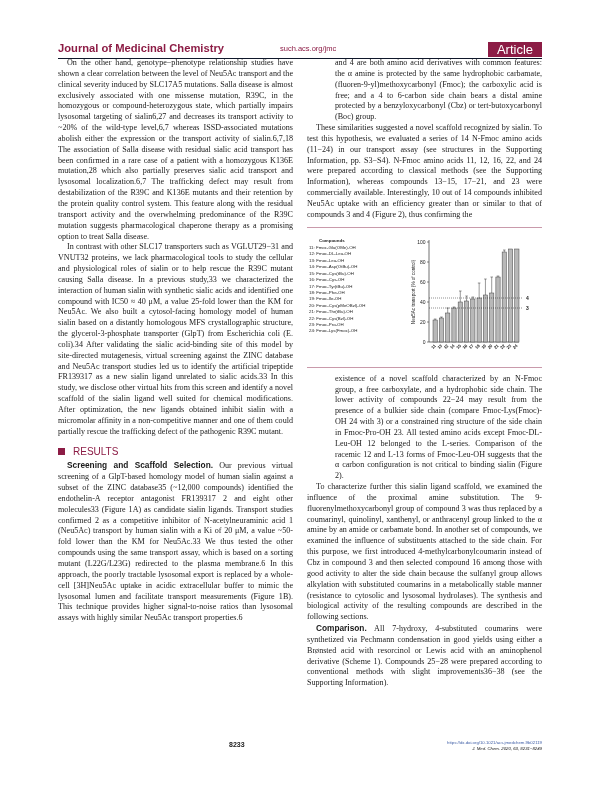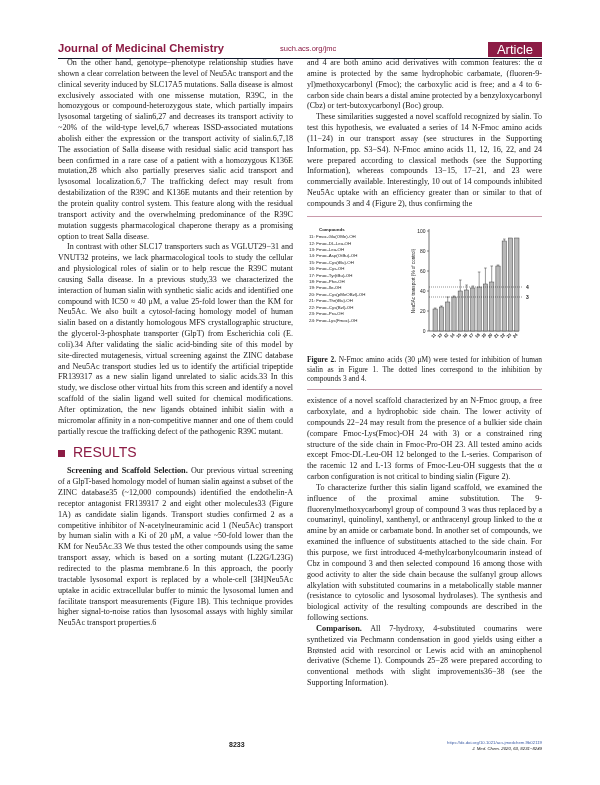--- a/index.html
+++ b/index.html
@@ -6,24 +6,24 @@
   body { width: 600px; height: 785px; position: relative; overflow: hidden; font-family: "Liberation Serif", "DejaVu Serif", serif; color: #1a1a1a; }
   .page { position: absolute; left: 58px; top: 42px; width: 484px; }
   .header { position: relative; height: 16px; border-bottom: 1px solid #0f172a; }
   .journal { position: absolute; left: 0; top: 0; font-family: "Liberation Sans", "DejaVu Sans", sans-serif; font-size: 11.2px; font-weight: bold; color: #8c1c45; }
   .site { position: absolute; left: 222px; top: 2px; font-family: "Liberation Sans", "DejaVu Sans", sans-serif; font-size: 7.5px; color: #8c1c45; }
   .badge { position: absolute; right: 0; top: 0; height: 15px; width: 54px; background: #8c1c45; color: #fff; font-family: "Liberation Sans", "DejaVu Sans", sans-serif; font-size: 13px; text-align: center; line-height: 15px; }
   .col { position: absolute; top: 16px; width: 235px; font-size: 8.1px; line-height: 10.85px; text-align: justify; }
   .col.left { left: 0; }
   .col.right { left: 249px; }
   p { margin: 0; text-indent: 9px; }
-  p.noindent { text-indent: 0; }
-  .section-head { margin: 9px 0 9px 0; font-family: "Liberation Sans", "DejaVu Sans", sans-serif; font-size: 14px; color: #8c1c45; text-indent: 0; }
+  p.noindent { text-indent: 0; margin-left: 28px; }
+  .section-head { margin: 9px 0 3px 0; font-family: "Liberation Sans", "DejaVu Sans", sans-serif; font-size: 10px; color: #8c1c45; text-indent: 0; }
   .section-head .sq { display: inline-block; width: 7px; height: 7px; background: #8c1c45; margin-right: 8px; vertical-align: 0; }
-  .runin { font-family: Liberation Serif, serif; font-weight: bold; font-size: 8.3px; }
+  .runin { font-family: Liberation Sans, sans-serif; font-weight: bold; font-size: 8.3px; }
   .figure { margin: 6px 0 0 0; border-top: 1px solid #c99aab; border-bottom: 1px solid #c99aab; padding: 6px 0 5px 0; }
   .fig-wrap { position: relative; height: 128px; }
   .legend { position: absolute; left: 2px; top: 4px; font-family: "Liberation Sans", "DejaVu Sans", sans-serif; font-size: 4.4px; line-height: 6.4px; color: #222; }
   .legend .title { font-weight: bold; padding-left: 10px; margin-bottom: 1px; }
   .fig-caption { font-size: 7.4px; line-height: 9.8px; margin-top: 4px; }
   .fig-caption .lbl { font-weight: bold; }
   .footer-page { position: absolute; left: 229px; top: 741px; font-size: 7px; font-weight: bold; font-family: "Liberation Sans", "DejaVu Sans", sans-serif; }
   .footer-doi { position: absolute; right: 58px; top: 740px; text-align: right; font-size: 4.3px; line-height: 6px; font-family: "Liberation Sans", "DejaVu Sans", sans-serif; color: #3b5ba5; }
   .footer-doi .cite { color: #222; font-style: italic; }
 </style>
@@ -138,24 +138,20 @@
             <rect x="201.43428571428572" y="15" width="4.274285714285715" height="93" fill="#b8b8b8" stroke="#444" stroke-width="0.5"></rect>
             <text x="0" y="0" font-size="4.2" font-weight="bold" text-anchor="end" font-family="Liberation Sans, sans-serif" fill="#222" transform="translate(204.57142857142858,112) rotate(-45)">23</text>
             <rect x="207.72" y="15" width="4.274285714285715" height="93" fill="#b8b8b8" stroke="#444" stroke-width="0.5"></rect>
             <text x="0" y="0" font-size="4.2" font-weight="bold" text-anchor="end" font-family="Liberation Sans, sans-serif" fill="#222" transform="translate(210.85714285714286,112) rotate(-45)">24</text>
             <line x1="122" y1="64" x2="216" y2="64" stroke="#222" stroke-width="0.5" stroke-dasharray="1,1"></line>
             <text x="219" y="65.8" font-size="5" font-weight="bold" font-family="Liberation Sans, sans-serif" fill="#222">4</text>
             <line x1="122" y1="74" x2="216" y2="74" stroke="#222" stroke-width="0.5" stroke-dasharray="1,1"></line>
             <text x="219" y="75.8" font-size="5" font-weight="bold" font-family="Liberation Sans, sans-serif" fill="#222">3</text>
           </svg>
       </div>
-      <div class="fig-caption">
-        <span class="lbl">Figure 2.</span>
-        <span>N-Fmoc amino acids (30 μM) were tested for inhibition of human sialin as in Figure 1. The dotted lines correspond to the inhibition by compounds 3 and 4.</span>
-      </div>
     </div>
 
     <p class="noindent" style="margin-top:6px;">existence of a novel scaffold characterized by an N-Fmoc group, a free carboxylate, and a hydrophobic side chain. The lower activity of compounds 22−24 may result from the presence of a bulkier side chain (compare Fmoc-Lys(Fmoc)-OH 24 with 3) or a constrained ring structure of the side chain in Fmoc-Pro-OH 23. All tested amino acids except Fmoc-DL-Leu-OH 12 belonged to the L-series. Comparison of the racemic 12 and L-13 forms of Fmoc-Leu-OH suggests that the α carbon configuration is not critical to binding sialin (Figure 2).</p>
     <p>To characterize further this sialin ligand scaffold, we examined the influence of the proximal amine substitution. The 9-fluorenylmethoxycarbonyl group of compound 3 was thus replaced by a coumarinyl, quinolinyl, xanthenyl, or anthracenyl group linked to the α amine by an amide or carbamate bond. In another set of compounds, we examined the influence of substituents attached to the side chain. For this purpose, we first introduced 4-methylcarbonylcoumarin instead of Cbz in compound 3 and then selected compound 16 among those with good activity to alter the side chain because the sulfanyl group allows alkylation with substituted coumarins in a metabolically stable manner (resistance to cytosolic and lysosomal hydrolases). The synthesis and biological activity of the resulting compounds are described in the following sections.</p>
     <p><span class="runin">Comparison.</span> <span>All 7-hydroxy, 4-substituted coumarins were synthetized via Pechmann condensation in good yields using either a Brønsted acid with resorcinol or Lewis acid with an aminophenol derivative (Scheme 1). Compounds 25−28 were prepared according to conventional methods with slight improvements36−38 (see the Supporting Information).</span></p>
   </div>
 </div>
 
 <div class="footer-page">8233</div>
 <div class="footer-doi">

